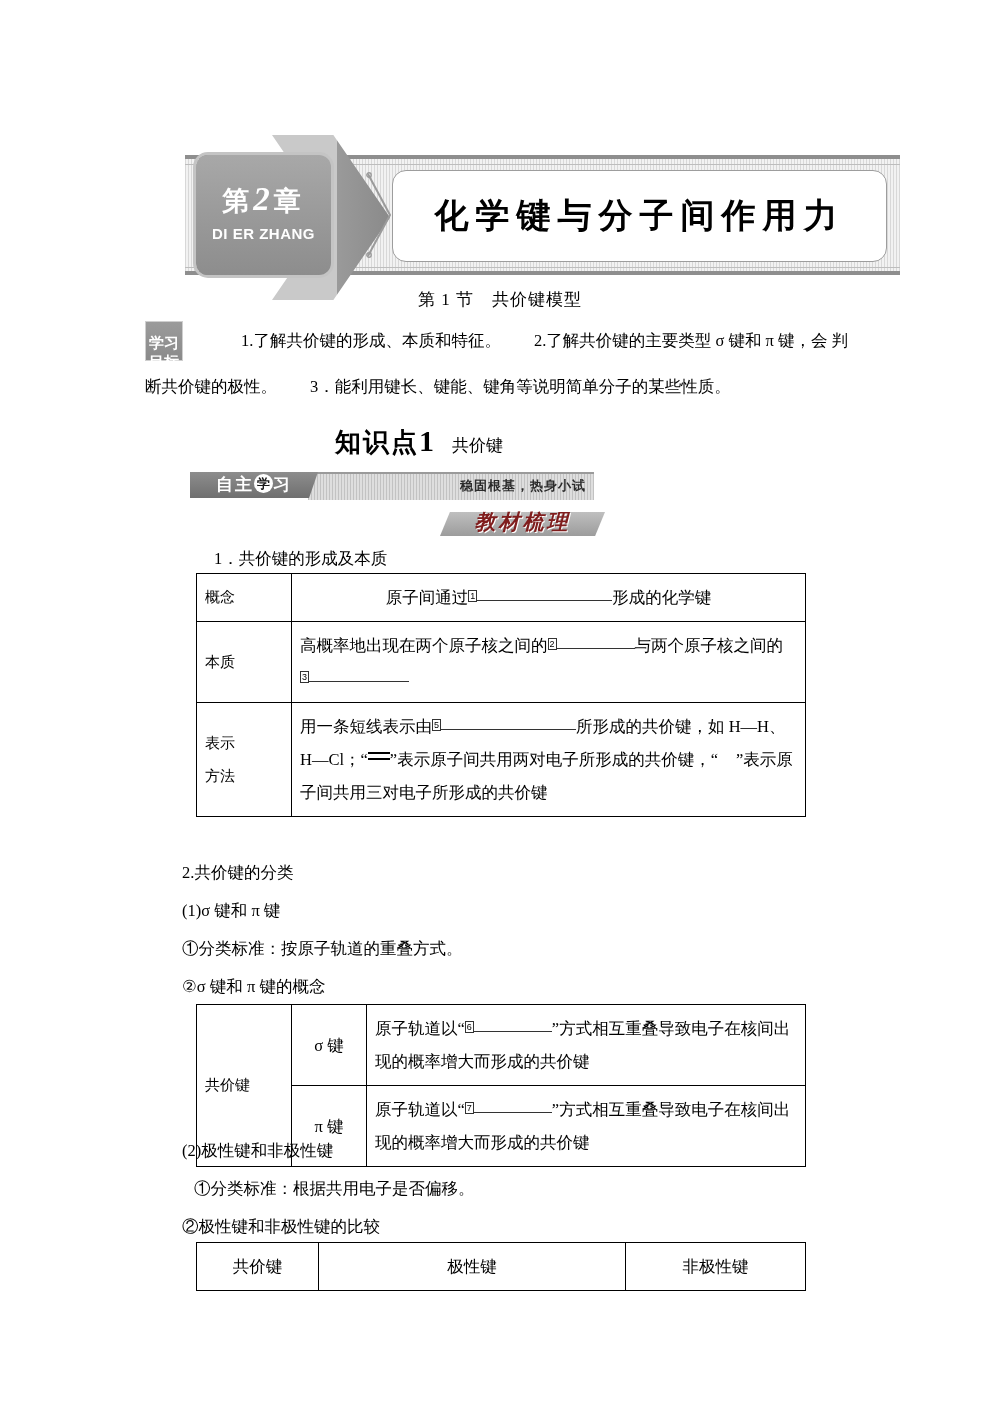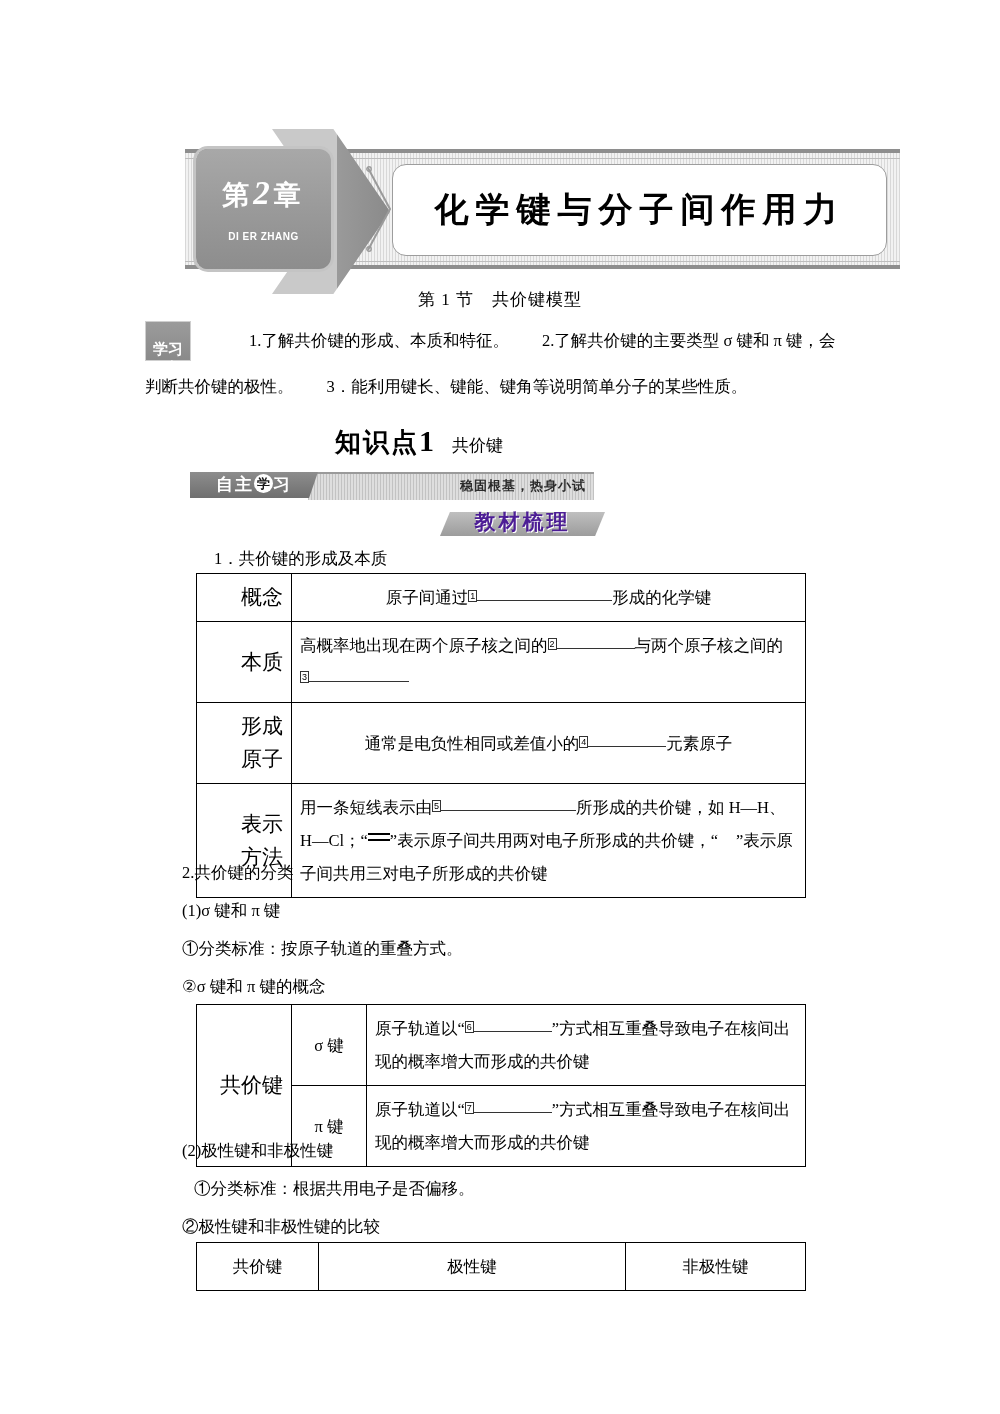--- a/index.html
+++ b/index.html
@@ -14,21 +14,21 @@
     position: relative;
     font-family: "Liberation Serif", "DejaVu Serif", serif;
     color: #000;
     overflow: hidden;
   }
 
   
   .chapter-banner {
     position: absolute;
     left: 0px;
-    top: 134px;
+    top: 140px;
     width: 817px;
     height: 150px;
   }
   .band {
     position: absolute;
     left: 185px;
     top: 15px;
     width: 715px;
     height: 120px;
     background:
@@ -94,22 +94,22 @@
     letter-spacing: 4px;
     font-family: "Liberation Sans", sans-serif;
     line-height: 1.1;
   }
   .chap-badge .cn .num {
     font-size: 33px;
     font-style: italic;
     font-family: "Liberation Serif", serif;
   }
   .chap-badge .py {
-    margin-top: 20px;
-    font-size: 10px;
+    margin-top: 8px;
+    font-size: 15px;
     font-weight: bold;
     letter-spacing: 0.5px;
     font-family: "Liberation Sans", sans-serif;
   }
 
   
   .title-box {
     position: absolute;
     left: 392px;
     top: 30px;
@@ -140,31 +140,31 @@
 
   
   .goal-block {
     position: absolute;
     left: 145px;
     top: 318px;
     width: 710px;
   }
   .goal-badge {
     float: left;
-    width: 46px;
+    width: 38px;
     height: 40px;
     background: linear-gradient(to bottom, #9b9b9b, #8a8a8a);
     color: #fff;
     font-size: 15px;
     font-weight: bold;
     line-height: 19px;
     text-align: center;
     margin-right: 8px;
     margin-top: 3px;
-    padding-top: 17px;
+    padding-top: 11px;
     box-sizing: border-box;
     font-family: "Liberation Sans", sans-serif;
     border: 1px solid #cfcfcf;
   }
   .goal-text {
     font-size: 16.5px;
     line-height: 46px;
     text-indent: 50px;
   }
 
@@ -270,23 +270,24 @@
   }
   .combing .txt {
     position: absolute;
     left: 0;
     top: 0;
     width: 165px;
     text-align: center;
     font-size: 21px;
     font-weight: bold;
     letter-spacing: 3px;
-    color: #4c1d95;
+    color: #7f1d1d;
     font-family: "Liberation Sans", sans-serif;
     text-shadow: 1px 1px 0 #fff;
+    font-style: italic;
   }
 
   
   .btxt {
     position: absolute;
     font-size: 16.5px;
     left: 182px;
   }
 
   
@@ -296,23 +297,23 @@
     font-size: 16.5px;
     table-layout: fixed;
   }
   table.tb td {
     border: 1px solid #000;
     padding: 7px 8px;
     vertical-align: middle;
     line-height: 33px;
   }
   .lbl {
-    text-align: right;
+    text-align: left;
     width: 78px;
-    font-size: 21px;
+    font-size: 15px;
   }
   .ctr { text-align: center; }
 
   
   .bnum {
     display: inline-block;
     border: 1px solid #333;
     font-size: 9px;
     line-height: 10px;
     padding: 0 1px;
@@ -404,24 +405,20 @@
   <tbody>
     <tr>
       <td class="lbl">概念</td>
       <td class="ctr">原子间通过<span class="bnum">1</span><span class="blank bk-xl"></span>形成的化学键</td>
     </tr>
     <tr>
       <td class="lbl">本质</td>
       <td>高概率地出现在两个原子核之间的<span class="bnum">2</span><span class="blank bk-md"></span>与两个原子核之间的<br><span class="bnum">3</span><span class="blank bk-lg"></span></td>
     </tr>
     <tr>
-      <td class="lbl">形成<br>原子</td>
-      <td class="ctr">通常是电负性相同或差值小的<span class="bnum">4</span><span class="blank bk-md"></span>元素原子</td>
-    </tr>
-    <tr>
       <td class="lbl">表示<br>方法</td>
       <td>用一条短线表示由<span class="bnum">5</span><span class="blank bk-xl"></span>所形成的共价键，如 H—H、H—Cl；“<span class="dbond"></span>”表示原子间共用两对电子所形成的共价键，“<span class="tbond"></span>”表示原子间共用三对电子所形成的共价键</td>
     </tr>
   </tbody>
 </table>
 
 <div class="btxt" style="top:862px;">2.共价键的分类</div>
 <div class="btxt" style="top:900px;">(1)σ 键和 π 键</div>
 <div class="btxt" style="top:938px;">①分类标准：按原子轨道的重叠方式。</div>
 <div class="btxt" style="top:976px;">②σ 键和 π 键的概念</div>

